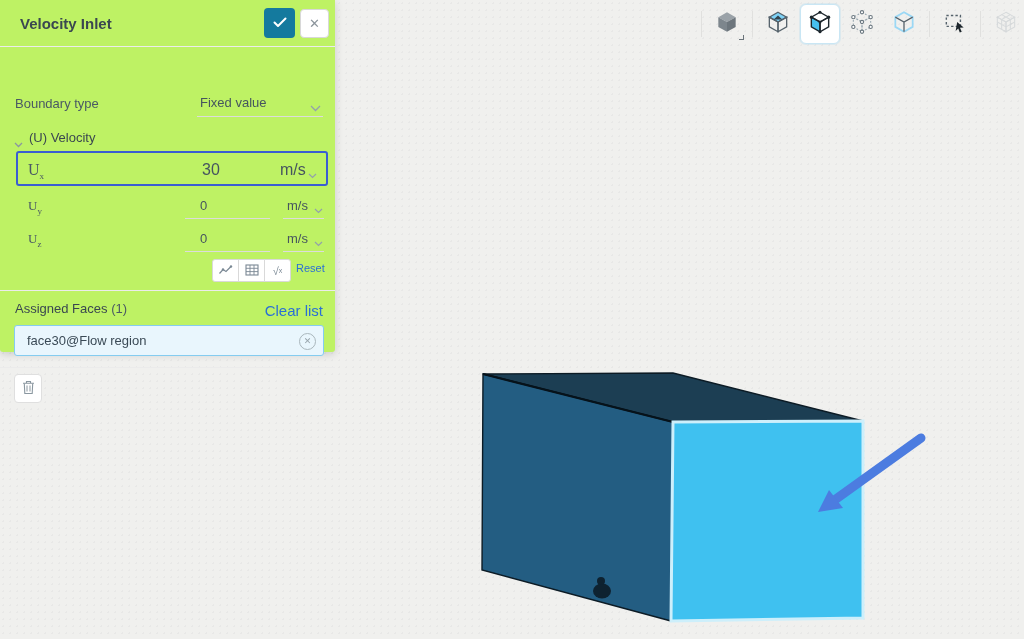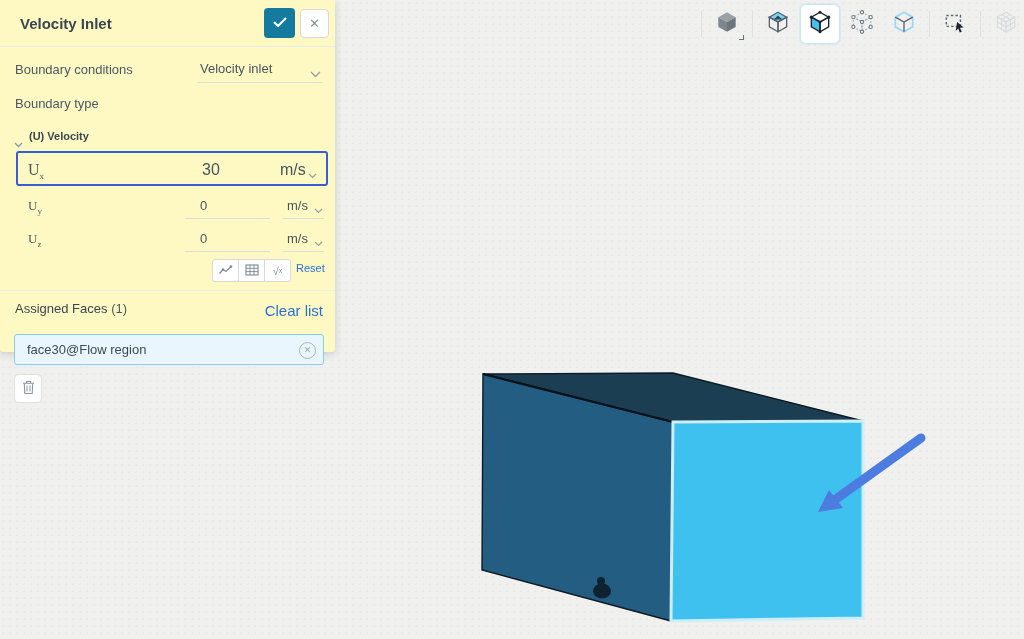--- a/index.html
+++ b/index.html
@@ -15,38 +15,38 @@
 
   
   .toolbar { position:absolute; left:698px; top:2px; height:44px; display:flex; align-items:center; gap:2px; }
   .tb-sep { width:1px; height:26px; background:#e0e0de; margin:0 3px; }
   .tb-btn { width:40px; height:40px; display:flex; align-items:center; justify-content:center; position:relative; cursor:pointer; border-radius:6px; }
   .tb-btn.active { background:#ffffff; border:1px solid #c9e6f4; box-shadow:0 0 0 1px rgba(160,210,240,.25); }
   .tb-btn.disabled { opacity:.55; cursor:default; }
   .corner-mark { position:absolute; right:3px; bottom:4px; width:5px; height:5px; border-right:1.5px solid #6a737a; border-bottom:1.5px solid #6a737a; }
 
   
-  .panel { position:absolute; left:0; top:0; width:335px; height:352px; background:#fef9c3;
+  .panel { position:absolute; left:0; top:0; width:335px; height:352px; background:#bef264;
            box-shadow:0 2px 8px rgba(0,0,0,.16); border-radius:0 0 3px 3px; }
   .panel-header { position:absolute; top:0; left:0; width:100%; height:47px; border-bottom:1px solid #ececec; }
   .panel-title { position:absolute; left:20px; top:0; line-height:47px; font-size:15px; font-weight:bold; color:#3a4750; }
   .apply-btn { position:absolute; right:40px; top:8px; width:31px; height:30px; background:#147a9e; border:none;
                border-radius:4px; display:flex; align-items:center; justify-content:center; cursor:pointer; }
   .close-btn { position:absolute; right:6px; top:9px; width:29px; height:29px; background:#fff; border:1px solid #d8d8d8;
                border-radius:4px; color:#8b949b; font-size:13px; line-height:26px; text-align:center; cursor:pointer; }
 
   .form-row { position:absolute; left:0; width:100%; height:28px; font-size:13px; }
   .form-label { position:absolute; left:15px; top:6px; color:#4a5964; }
   .select-wrap { position:absolute; left:197px; right:12px; top:0; height:27px; border-bottom:1px solid #dcdcdc; cursor:pointer; }
   .select-value { position:absolute; left:3px; top:5px; color:#46555f; }
   .select-chevron { position:absolute; right:2px; top:10px; }
 
   .section-head { position:absolute; left:0; width:100%; height:20px; }
   .section-chevron { position:absolute; left:14px; top:6px; cursor:pointer; }
-  .section-title { position:absolute; left:29px; top:2px; font-size:11px; font-weight:bold; color:#3a4750; }
+  .section-title { position:absolute; left:29px; top:2px; font-size:13px; font-weight:normal; color:#3a4750; }
 
   .vel-row { position:absolute; font-size:13px; }
   .vel-label { position:absolute; left:28px; top:5px; color:#4a5964;font-family:Liberation Serif, serif; }
   .vel-label sub { font-size:9px; }
   .vel-value { position:absolute; left:185px; width:85px; top:0; height:26px; }
   .vel-value .val { position:absolute; left:15px; top:5px; color:#46555f; }
   .vel-value.underlined { border-bottom:1px solid #dcdcdc; }
   .vel-unit { position:absolute; left:283px; width:41px; top:0; height:26px; cursor:pointer; }
   .vel-unit.underlined { border-bottom:1px solid #dcdcdc; }
   .vel-unit .u { position:absolute; left:4px; top:5px; color:#46555f;text-align:center; }
@@ -68,21 +68,21 @@
   .reset-link { position:absolute; left:296px; top:262px; }
 
   .divider { position:absolute; left:0; width:100%; border-top:1px solid #ebebeb; }
 
   .af-title { position:absolute; left:15px; top:301px; font-size:13px; color:#3a4750; }
   .af-title b { font-weight:normal; }
   .af-count { font-weight:normal; color:#4a5964; }
   .clear-link { position:absolute; right:12px; top:302px; font-size:15px; }
 
   .chip { position:absolute; left:14px; right:11px; top:325px; height:31px; background:#e9f6fd;
-          border:1px solid #85ccf0; border-radius:3px; cursor:pointer;margin-top:9px; }
+          border:1px solid #85ccf0; border-radius:3px; cursor:pointer; }
   .chip-label { position:absolute; left:12px; top:7px; font-size:13px; color:#3b4a56; }
   .chip-remove { position:absolute; right:7px; top:7px; width:17px; height:17px; border:1px solid #a9b6bc; border-radius:50%;
                  color:#97a4ab; font-size:9px; line-height:15px; text-align:center; cursor:pointer; background:transparent; }
 
   .trash-btn { position:absolute; left:14px; top:374px; width:28px; height:29px; background:#fff;
                border:1px solid #dfdfdf; border-radius:4px; display:flex; align-items:center; justify-content:center; cursor:pointer; }
 
   
   .scene { position:absolute; left:440px; top:350px; }
 </style>
@@ -212,34 +212,31 @@
         <svg width="14" height="11" viewBox="0 0 14 11">
             <path d="M1.5 5.5 L5 9 L12.5 1.5" fill="none" stroke="#ffffff" stroke-width="2" stroke-linecap="round" stroke-linejoin="round"></path>
           </svg>
       </span>
     </button>
     <button class="close-btn">
       <span>✕</span>
     </button>
   </div>
 
-  <div class="form-row" style="top:56px">
-    <span class="form-label">Boundary conditions</span>
+
+  <div class="form-row" style="top:90px">
+    <span class="form-label">Boundary type</span>
     <div class="select-wrap">
-      <span class="select-value">Velocity inlet</span>
+      <span class="select-value">Fixed value</span>
       <span class="select-chevron">
         <svg width="11" height="7" viewBox="0 0 11 7">
             <path d="M1 1 L5.5 5.5 L10 1" fill="none" stroke="#93a1ab" stroke-width="1.3"></path>
           </svg>
       </span>
     </div>
-  </div>
-
-  <div class="form-row" style="top:90px">
-    <span class="form-label">Boundary type</span>
   </div>
 
   <div class="section-head" style="top:128px">
     <span class="section-chevron">
       <svg width="9" height="6" viewBox="0 0 9 6">
           <path d="M1 1 L4.5 4.5 L8 1" fill="none" stroke="#8a97a0" stroke-width="1.3"></path>
         </svg>
     </span>
     <span class="section-title">(U) Velocity</span>
   </div>

